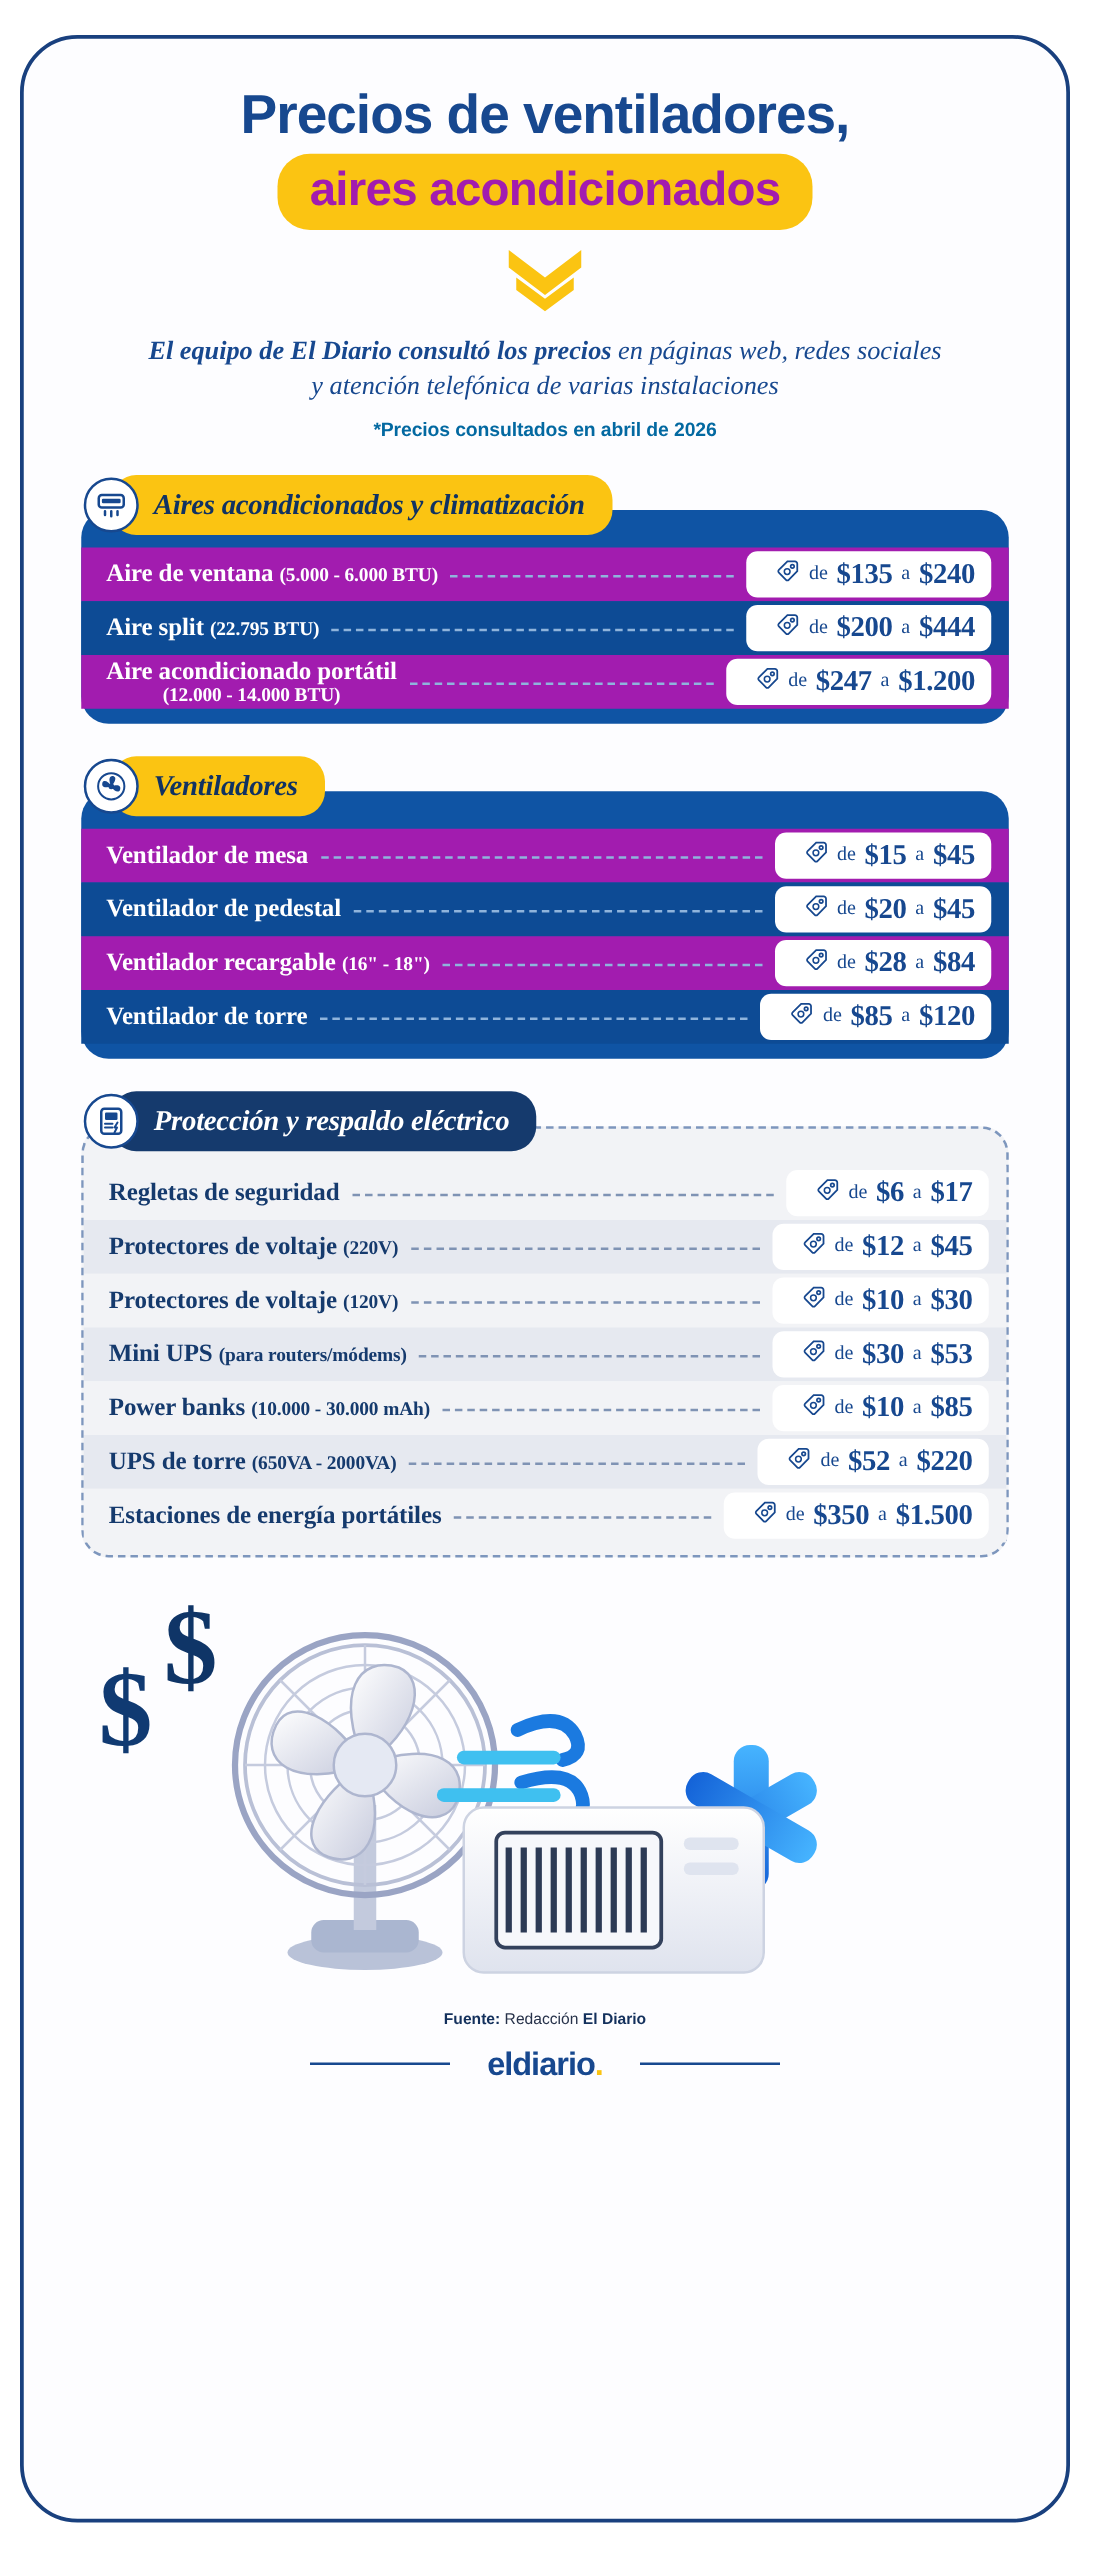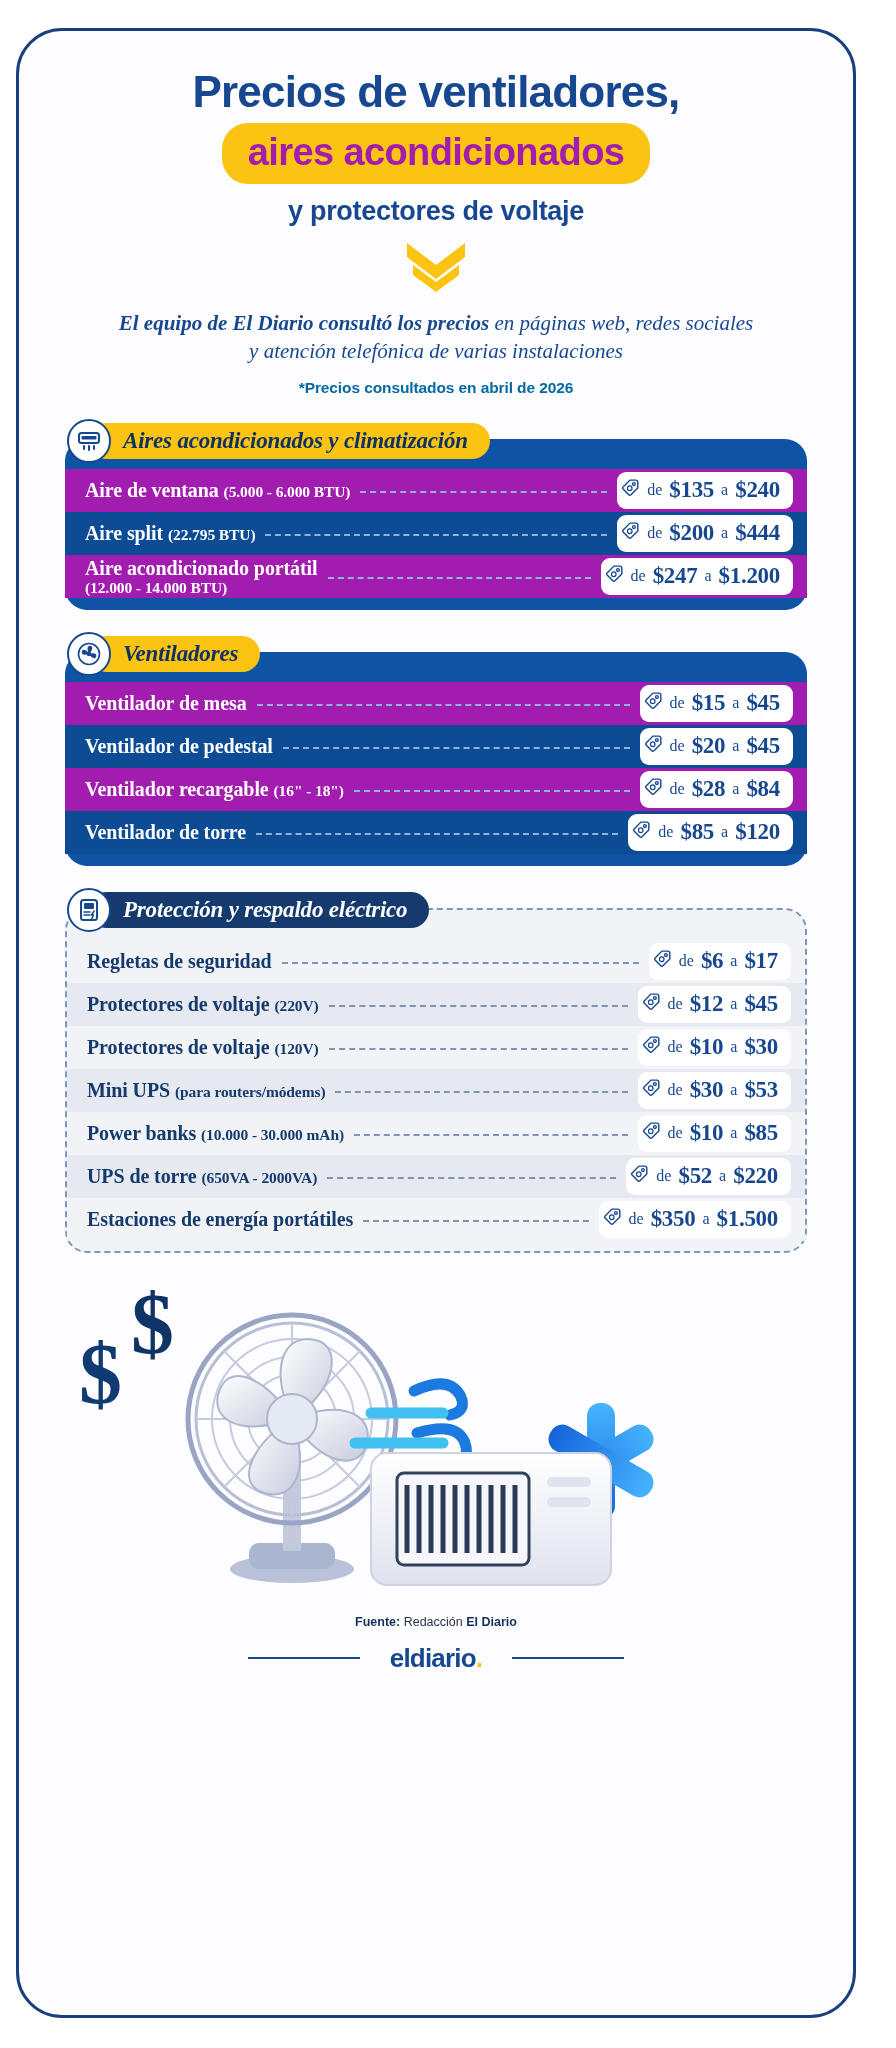--- a/index.html
+++ b/index.html
@@ -74,21 +74,21 @@
   
   .section { position: relative; margin: 0 46px; }
   .sec-gap { height: 26px; }
 
   .sec-head {
     position: relative;
     z-index: 4;
     display: inline-flex;
     align-items: center;
     margin-left: 24px;
-    height: 36px;
+    height: 48px;
     border-radius: 20px;
     padding: 0 22px 0 34px;
     font-family: "Liberation Serif", serif;
     font-style: italic;
     font-weight: 700;
     font-size: 23px;
     letter-spacing: -0.2px;
     white-space: nowrap;
   }
   .sec-head.yellow { background: #fbc412; color: #103262; }
@@ -132,40 +132,40 @@
     font-family: "Liberation Serif", serif;
     font-weight: 700;
     font-size: 20px;
     letter-spacing: -0.1px;
     white-space: nowrap;
   }
   .sec-body.blue .row-label  { color: #ffffff; }
   .sec-body.dashed .row-label { color: #153a6d; }
   .row-label .sub { font-size: 15.5px; }
   .row-label.two-line { white-space: normal; line-height: 1.12; }
-  .row-label.two-line .sub { display: block; }
+  .row-label.two-line .sub { display: block; text-align: center; }
 
   .dots {
     flex: 1;
     margin: 0 10px;
     height: 0;
     border-top: 2px dashed #8fb4dc;
     min-width: 18px;
     position: relative;
     top: 2px;
   }
   .sec-body.dashed .dots { border-top-color: #7f93b4; }
 
   .pill {
     display: inline-flex;
     align-items: center;
     gap: 7px;
     background: #ffffff;
     border-radius: 9px;
-    padding: 5px 13px 6px 4px;
+    padding: 5px 13px 6px 24px;
     white-space: nowrap;
     flex: none;
   }
   .sec-body.dashed .pill { background: #ffffff; }
   .pill .de, .pill .a {
     font-family: "Liberation Serif", serif;
     font-size: 16px;
     color: #17488f;
     font-weight: 400;
   }
@@ -204,21 +204,20 @@
 </head>
 <body>
 
 <div class="page">
 
   <div class="header">
     <div class="title-l1">Precios de ventiladores,</div>
     <div class="title-l2-wrap">
       <span class="title-l2">aires acondicionados</span>
     </div>
-    <div class="title-l3">y protectores de voltaje</div>
 
     <div class="chev-wrap">
       <svg width="66" height="54" viewBox="0 0 66 54" aria-hidden="true">
         <path d="M4 4 L33 26 L62 4 L62 18 L33 40 L4 18 Z" fill="#fbc412"></path>
         <path d="M10 26 L33 43 L56 26 L56 36 L33 53 L10 36 Z" fill="#fbc412"></path>
       </svg>
     </div>
 
     <div class="intro">
       <b>El equipo de El Diario consultó los precios</b><span> en páginas web, redes sociales y atención telefónica de varias instalaciones</span>

